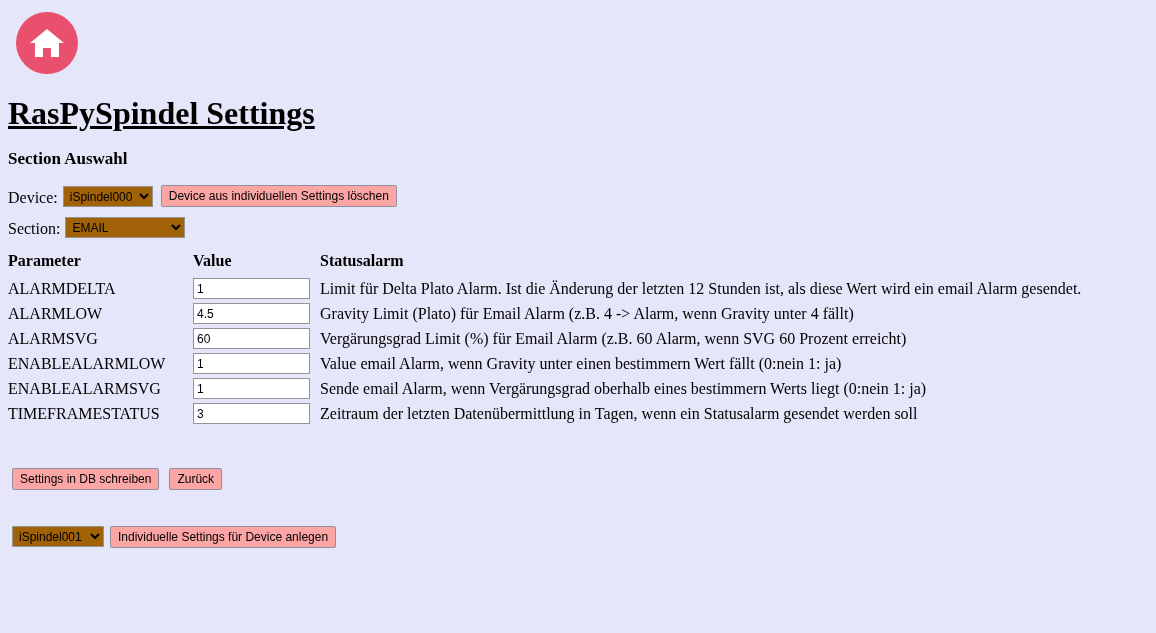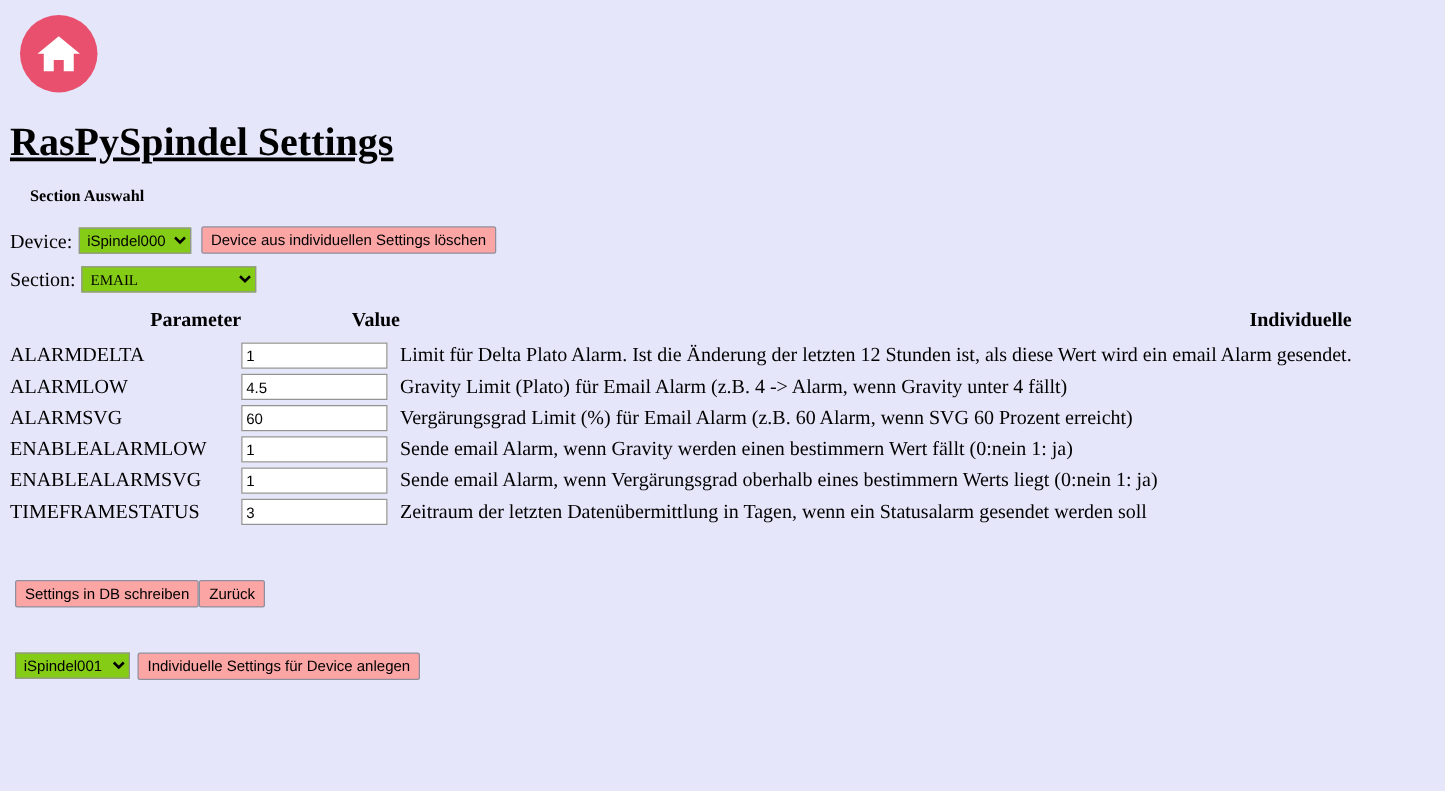--- a/index.html
+++ b/index.html
@@ -35,65 +35,65 @@
     font-family: "Liberation Serif", serif;
     font-size: 32px;
     font-weight: bold;
     margin: 22px 0 18px 0;
     padding: 0;
     line-height: 1.1;
     text-decoration: underline;
   }
   h3.subtitle {
     font-family: "Liberation Serif", serif;
-    font-size: 13px;
+    font-size: 17px;
     font-weight: bold;
-    margin: 0 0 16px 16px;
+    margin: 0 0 16px 0;
     padding: 0;
   }
   .row {
     display: flex;
     align-items: flex-end;
     margin-bottom: 10px;
   }
   .row .label {
     font-size: 16px;
     margin-right: 5px;
   }
   select {
     font-family: "Liberation Sans", sans-serif;
     font-size: 12px;
     padding: 1px 2px;
     border: 1px solid #949494;
-    background: #84cc16;
+    background: #a16207;
     color: #000;
     height: 21px;
     box-sizing: border-box;
   }
   select.device-select { width: 90px; }
-  select.section-select { width: 140px; font-family: Liberation Serif, serif; }
+  select.section-select { width: 120px; }
   select.new-device-select { width: 92px; }
   button {
     font-family: "Liberation Sans", sans-serif;
     font-size: 12px;
     background: #fca5a5;
     border: 1px solid #8f8f9d;
     border-radius: 2px;
     padding: 2px 7px;
     color: #000;
     height: 22px;
     box-sizing: border-box;
     cursor: pointer;
   }
   table.params {
     border-collapse: collapse;
     margin-top: 14px;
   }
   table.params th {
-    text-align: right;
+    text-align: left;
     font-weight: bold;
     font-size: 16px;
     padding: 0 0 6px 0;
   }
   table.params th.c-param { width: 185px; }
   table.params th.c-value { width: 125px; }
   table.params td {
     font-size: 16px;
     padding: 2px 0;
     vertical-align: middle;
@@ -110,21 +110,21 @@
     box-sizing: border-box;
     border: 1px solid #949494;
     background: #fff;
     padding: 1px 3px;
     color: #000;
   }
   .actions {
     margin-top: 42px;
     display: flex;
     align-items: flex-start;
-    gap: 0;
+    gap: 10px;
     padding-left: 4px;
   }
   .bottom-row {
     margin-top: 36px;
     display: flex;
     gap: 6px;
     padding-left: 4px;
   }
 </style>
 </head>
@@ -155,21 +155,21 @@
     <select class="section-select">
       <option>EMAIL</option>
     </select>
   </div>
 
   <table class="params">
     <thead>
       <tr>
         <th class="c-param">Parameter</th>
         <th class="c-value">Value</th>
-        <th class="c-desc">Individuelle</th>
+        <th class="c-desc">Statusalarm</th>
       </tr>
     </thead>
     <tbody>
       <tr>
         <td class="c-param">ALARMDELTA</td>
         <td class="c-value">
           <input class="value-input" type="text" value="1" style="">
         </td>
         <td class="c-desc">Limit für Delta Plato Alarm. Ist die Änderung der letzten 12 Stunden ist, als diese Wert wird ein email Alarm gesendet.</td>
       </tr>
@@ -185,21 +185,21 @@
         <td class="c-value">
           <input class="value-input" type="text" value="60" style="">
         </td>
         <td class="c-desc">Vergärungsgrad Limit (%) für Email Alarm (z.B. 60 Alarm, wenn SVG 60 Prozent erreicht)</td>
       </tr>
       <tr>
         <td class="c-param">ENABLEALARMLOW</td>
         <td class="c-value">
           <input class="value-input" type="text" value="1" style="">
         </td>
-        <td class="c-desc">Sende email Alarm, wenn Gravity werden einen bestimmern Wert fällt (0:nein 1: ja)</td>
+        <td class="c-desc">Value email Alarm, wenn Gravity unter einen bestimmern Wert fällt (0:nein 1: ja)</td>
       </tr>
       <tr>
         <td class="c-param">ENABLEALARMSVG</td>
         <td class="c-value">
           <input class="value-input" type="text" value="1" style="">
         </td>
         <td class="c-desc">Sende email Alarm, wenn Vergärungsgrad oberhalb eines bestimmern Werts liegt (0:nein 1: ja)</td>
       </tr>
       <tr>
         <td class="c-param">TIMEFRAMESTATUS</td>

